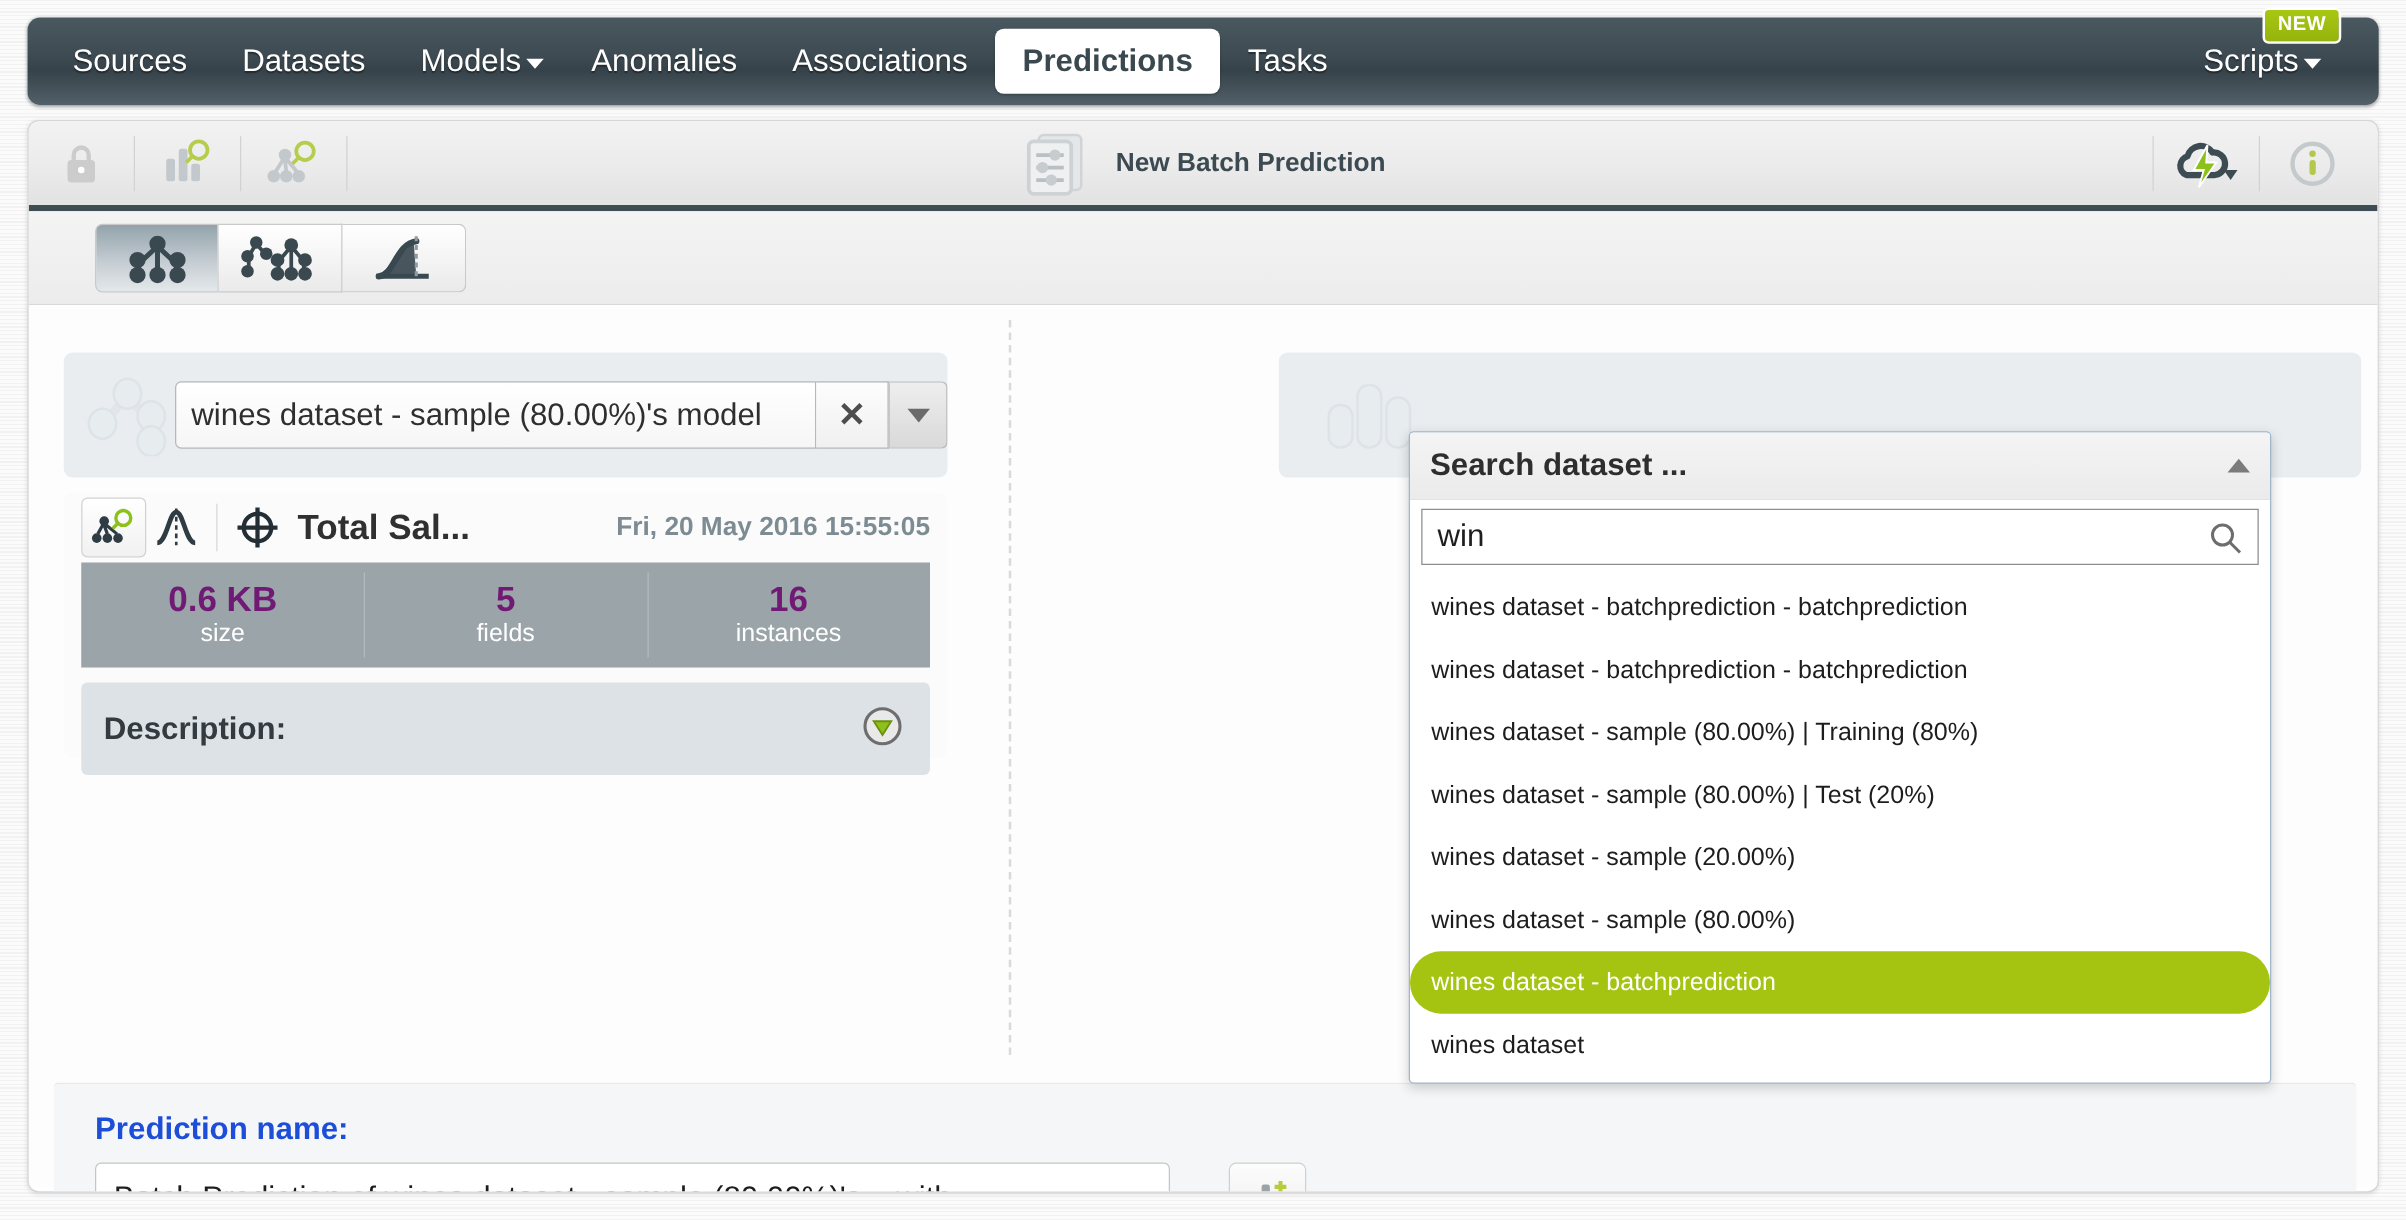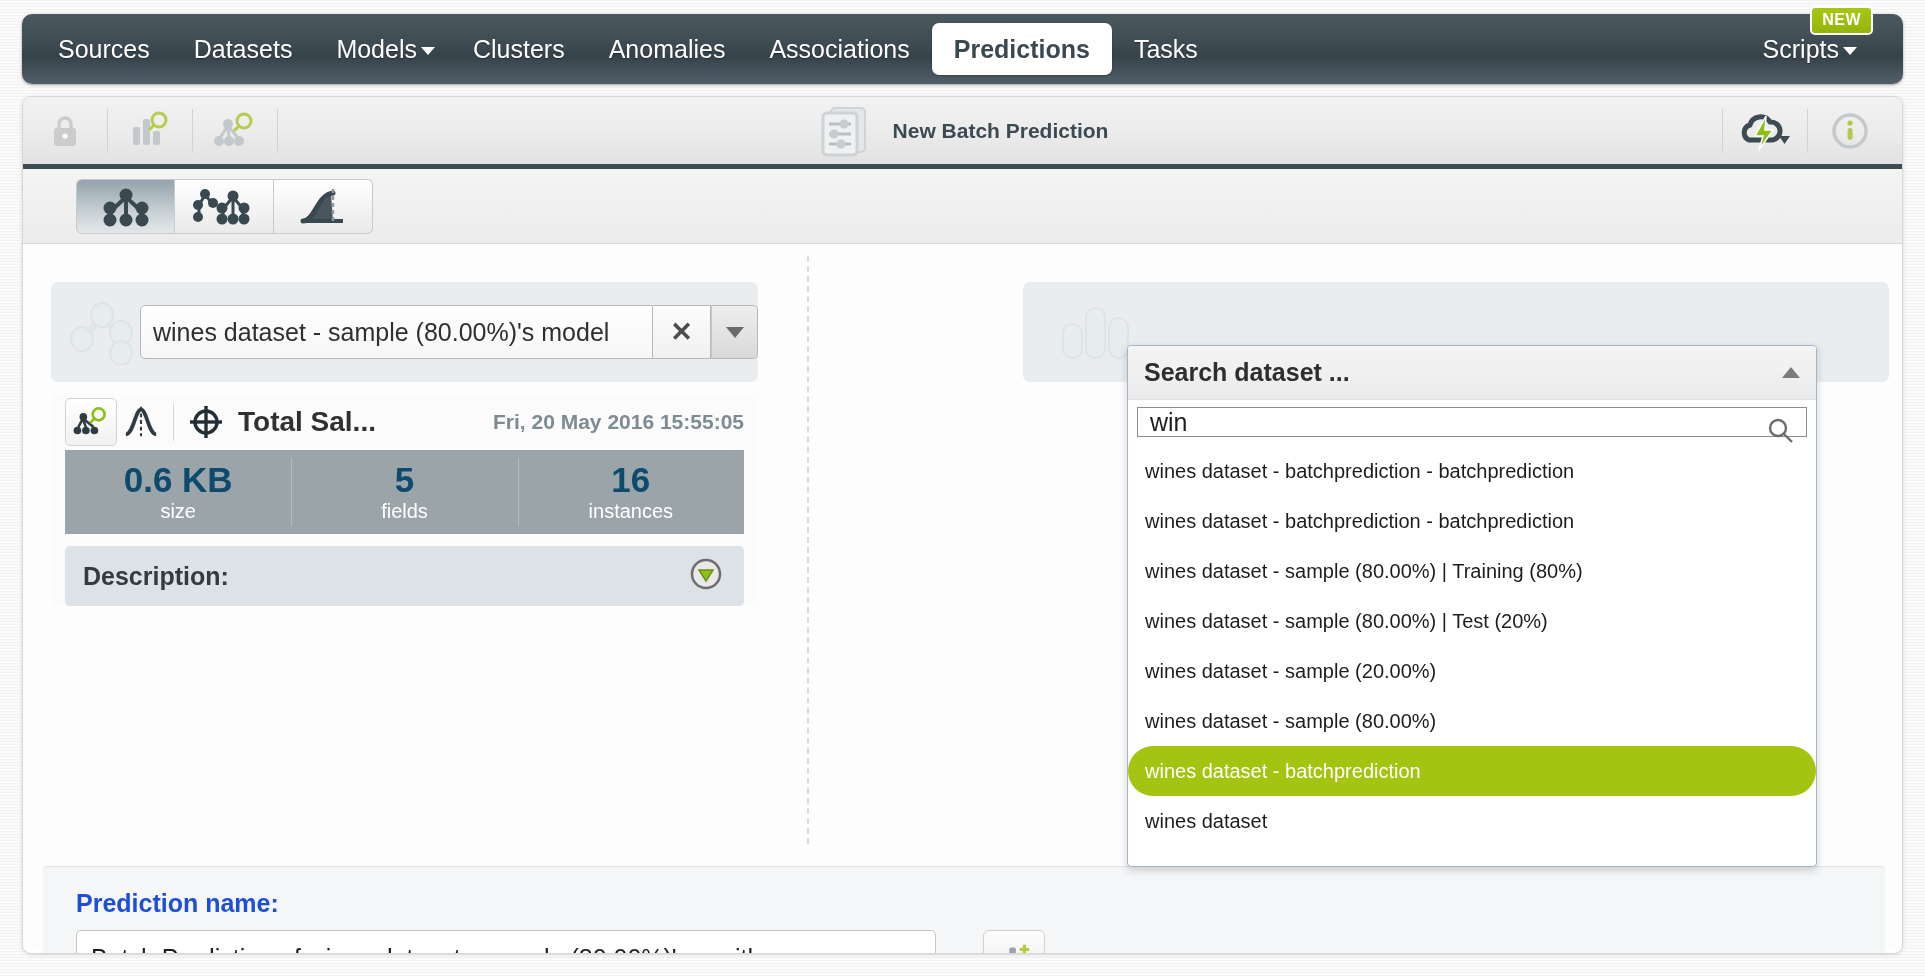--- a/index.html
+++ b/index.html
@@ -188,25 +188,25 @@
   .head-date { position: absolute; right: 14px; font-size: 21px; font-weight: bold; color: #7d8c93; }
 
   .stats {
     height: 84px;
     margin: 0 14px;
     background: #9ba4a8;
     display: flex; align-items: stretch;
   }
   .stat { flex: 1; display: flex; flex-direction: column; align-items: center; justify-content: center; position: relative; }
   .stat + .stat::before { content:""; position:absolute; left:0; top:8px; bottom:8px; width:1px; background:#b3babd; }
-  .stat-v { font-size: 35px; font-weight: bold; color: #0c4a6e; line-height: 1.1; }
+  .stat-v { font-size: 28px; font-weight: bold; color: #701a75; line-height: 1.1; }
   .stat-l { font-size: 20px; color: #ffffff; }
 
   .desc-row {
-    height: 60px; margin: 12px 14px 0;
+    height: 74px; margin: 12px 14px 0;
     background: #dde2e6; border-radius: 5px;
     display: flex; align-items: center; padding: 0 18px;
     position: relative;
   }
   .desc-label { font-size: 25px; font-weight: bold; color: #333b41; }
   .desc-toggle { position: absolute; right: 22px; cursor: pointer; }
 
   
   .ds-box {
     position: absolute; left: 1000px; top: 38px;
@@ -234,21 +234,21 @@
     border-bottom: 1px solid #e2e2e2;
     display: flex; align-items: center;
     padding: 0 16px;
   }
   .dd-header-text { font-size: 25px; font-weight: bold; color: #2e2e2e; }
   .dd-collapse { position: absolute; right: 16px; width:0;height:0;
     border-left:9px solid transparent;border-right:9px solid transparent;border-bottom:11px solid #7b7b7b; cursor:pointer; }
   .dd-searchrow { padding: 7px 9px 9px; background: #ffffff; }
   .dd-search {
     position: relative;
-    height: 30px;
+    height: 45px;
     border: 1px solid #8d8d8d;
     background: #ffffff;
     display: flex; align-items: center;
     padding: 0 12px;
   }
   .dd-search-val { font-size: 25px; color: #1e1e1e; }
   .dd-search-ico { position: absolute; right: 12px; top: 8px; }
   .dd-list { background: #ffffff; }
   .dd-item {
     height: 50px;
@@ -295,21 +295,20 @@
 <div class="page">
 
   <div class="topnav">
     <div class="nav-items">
       <div class="nav-item"><span>Sources</span></div>
       <div class="nav-item"><span>Datasets</span></div>
       <div class="nav-item has-caret">
         <span>Models</span>
         <span class="nav-caret"></span>
       </div>
-      <div class="nav-item"><span>Clusters</span></div>
       <div class="nav-item"><span>Anomalies</span></div>
       <div class="nav-item"><span>Associations</span></div>
       <div class="nav-item active"><span>Predictions</span></div>
       <div class="nav-item"><span>Tasks</span></div>
     </div>
     <div class="nav-right">
       <div class="nav-item has-caret">
         <span>Scripts</span>
         <span class="nav-caret"></span>
       </div>

